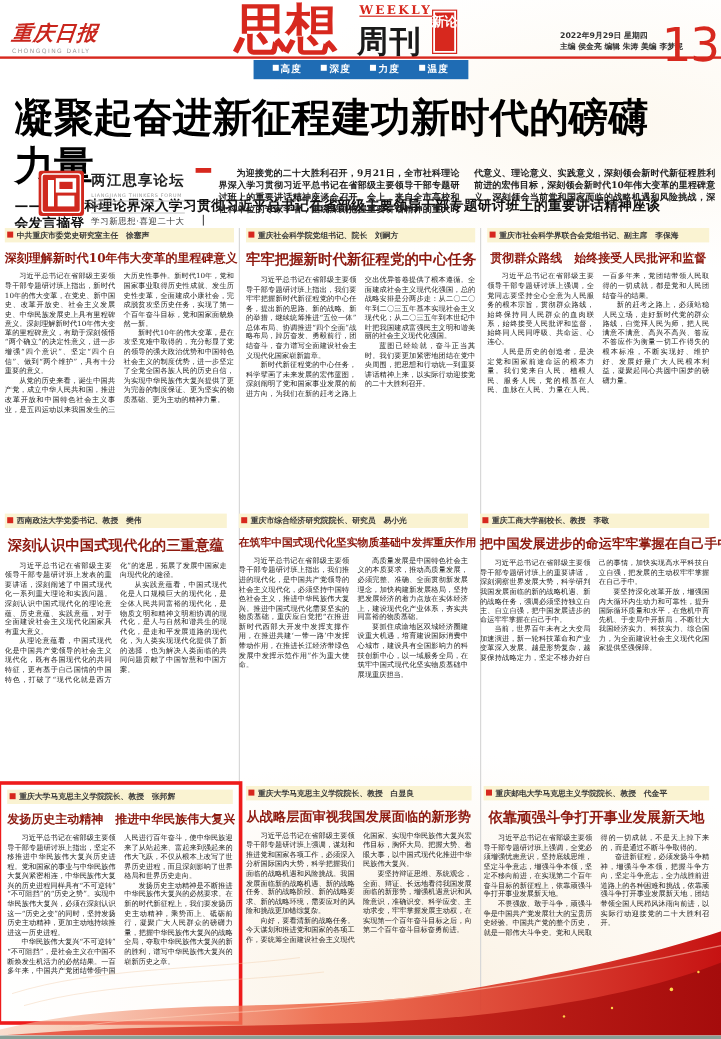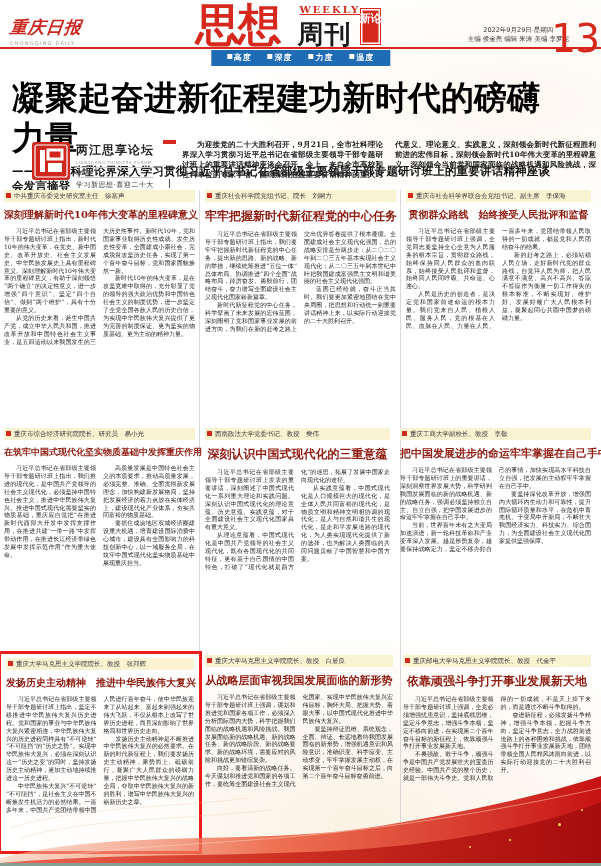--- a/index.html
+++ b/index.html
@@ -13,21 +13,21 @@
   #masthead{position:absolute;top:0;left:0;width:601px;height:66px;}
   #paper-logo{position:absolute;left:10px;top:16px;color:#c9261d;}
   #paper-logo .cn{font-family:"DejaVu Serif",serif;font-size:17px;font-weight:bold;font-style:italic;transform:skewX(-6deg);letter-spacing:1px;}
   #paper-logo .en{font-size:5px;color:#9a9a9a;letter-spacing:1.2px;margin-top:1px;}
   #brand{position:absolute;left:50%;top:2px;transform:translateX(-50%);width:210px;height:46px;white-space:nowrap;}
   #brand-main{font-family:"DejaVu Serif",serif;font-size:44px;font-weight:900;color:#d7281e;letter-spacing:-2px;line-height:46px;}
   #brand-weekly{position:absolute;left:104px;top:2px;font-family:"DejaVu Serif",serif;font-size:10px;font-weight:bold;color:#d7281e;letter-spacing:2px;text-decoration:underline;}
   #brand-sub{position:absolute;left:102px;top:15px;font-family:"DejaVu Serif",serif;font-size:26px;font-weight:900;color:#1a1a1a;letter-spacing:1px;}
   #brand-badge{position:absolute;left:164px;top:6px;width:21px;height:37px;background:#d7281e;box-shadow:inset 0 0 0 1px #d7281e, inset 0 0 0 2.5px #ffffff;
                color:#fff;font-family:"DejaVu Serif",serif;font-weight:bold;font-size:11px;line-height:12px;text-align:center;padding-top:5px;box-sizing:border-box;}
-  #issue-info{position:absolute;right:32px;top:26px;text-align:center;font-size:6.5px;font-weight:normal;color:#333;line-height:8.5px;}
+  #issue-info{position:absolute;right:32px;top:26px;text-align:left;font-size:6.5px;font-weight:bold;color:#333;line-height:8.5px;}
   #page-no{position:absolute;right:2px;top:16px;font-size:39px;color:#d7281e;font-weight:400;letter-spacing:-1px;}
   #head-rule{position:absolute;top:47px;left:0;width:601px;height:2px;background:#d7281e;}
   #nav-bar{position:absolute;top:50px;left:50%;transform:translateX(-50%);background:#1f6cb4;color:#fff;
            font-size:8px;font-weight:bold;padding:2px 10px 3px 10px;white-space:nowrap;letter-spacing:1px;}
   #nav-bar .item{margin:0 6px;}
   #nav-bar .wsq{display:inline-block;width:5px;height:5px;background:#fff;margin-right:2px;vertical-align:1px;}
 
   
   #headline{position:absolute;top:78px;left:12px;width:541px;text-align:left;}
   #headline h1{margin:0;font-family:"DejaVu Serif",serif;font-size:33px;font-weight:900;color:#000;letter-spacing:0px;line-height:40px;}
@@ -46,21 +46,21 @@
   #note-badge-line{position:absolute;left:169px;top:39px;width:1px;height:9px;background:#555;}
   #note-text{position:absolute;left:182px;top:0px;width:414px;height:48px;font-size:7.5px;font-weight:bold;color:#222;
              line-height:10px;text-align:justify;column-count:2;column-gap:12px;overflow:hidden;}
   #note-text p{margin:0;text-indent:2em;}
 
   
   #grid{position:absolute;top:190px;left:0;width:601px;}
   .vrule{position:absolute;top:190px;height:652px;width:1px;background:#d8d8d8;}
   .row{position:absolute;left:0;width:601px;display:flex;padding-left:4px;box-sizing:border-box;}
   .col{width:191px;margin-right:10px;}
-  .article .label{background:#faf3d2;height:12px;line-height:12px;font-size:6.5px;font-weight:normal;color:#3b3b3b;
+  .article .label{background:#faf3d2;height:12px;line-height:12px;font-size:6.5px;font-weight:bold;color:#3b3b3b;
                   white-space:nowrap;overflow:hidden;padding-left:2px;}
   .article .label .sq{display:inline-block;width:5px;height:5px;background:#d7281e;margin-right:3px;vertical-align:0px;}
   .article .title{font-family:"DejaVu Serif",serif;font-weight:900;color:#8e1a10;text-align:center;margin:6px 0 5px 0;white-space:nowrap;}
   .t9{font-size:9px;}  .t10{font-size:10px;} .t11{font-size:11px;} .t12{font-size:12px;}
   .article .body{font-family:"DejaVu Serif",serif;font-size:6px;line-height:7.9px;color:#1c1c1c;text-align:justify;
                  column-count:2;column-gap:7px;overflow:hidden;}
   .h195{height:196px;} .h180{height:182px;} .h150{height:150px;}
   .article .body p{margin:0;text-indent:2em;}
   #boxed{border:3px solid #ee1b1b;padding:4px 5px 6px 5px;margin:-4px -7px 0 -6px;background:rgba(255,255,255,0.6);}
 
@@ -157,35 +157,35 @@
         <div class="body h195">
             <p>习近平总书记在省部级主要领导干部专题研讨班上强调，全党同志要坚持全心全意为人民服务的根本宗旨，贯彻群众路线，始终保持同人民群众的血肉联系，始终接受人民批评和监督，始终同人民同呼吸、共命运、心连心。</p>
             <p>人民是历史的创造者，是决定党和国家前途命运的根本力量。我们党来自人民、植根人民、服务人民，党的根基在人民、血脉在人民、力量在人民。一百多年来，党团结带领人民取得的一切成就，都是党和人民团结奋斗的结果。</p>
             <p>新的赶考之路上，必须站稳人民立场，走好新时代党的群众路线，自觉拜人民为师，把人民满意不满意、高兴不高兴、答应不答应作为衡量一切工作得失的根本标准，不断实现好、维护好、发展好最广大人民根本利益，凝聚起同心共圆中国梦的磅礴力量。</p>
           </div>
       </div>
     </div>
 
     <div class="row" style="top:238px">
       <div class="col article">
+        <div class="label"><span class="sq"></span><span>西南政法大学党委书记、教授　樊伟</span></div>
+        <div class="title t12">深刻认识中国式现代化的三重意蕴</div>
+        <div class="body h180">
+            <p>习近平总书记在省部级主要领导干部专题研讨班上发表的重要讲话，深刻阐述了中国式现代化一系列重大理论和实践问题。深刻认识中国式现代化的理论意蕴、历史意蕴、实践意蕴，对于全面建设社会主义现代化国家具有重大意义。</p>
+            <p>从理论意蕴看，中国式现代化是中国共产党领导的社会主义现代化，既有各国现代化的共同特征，更有基于自己国情的中国特色，打破了“现代化就是西方化”的迷思，拓展了发展中国家走向现代化的途径。</p>
+            <p>从实践意蕴看，中国式现代化是人口规模巨大的现代化，是全体人民共同富裕的现代化，是物质文明和精神文明相协调的现代化，是人与自然和谐共生的现代化，是走和平发展道路的现代化，为人类实现现代化提供了新的选择，也为解决人类面临的共同问题贡献了中国智慧和中国方案。</p>
+          </div>
+      </div>
+      <div class="col article">
         <div class="label"><span class="sq"></span><span>重庆市综合经济研究院院长、研究员　易小光</span></div>
         <div class="title t9">在筑牢中国式现代化坚实物质基础中发挥重庆作用</div>
         <div class="body h180">
             <p>习近平总书记在省部级主要领导干部专题研讨班上指出，我们推进的现代化，是中国共产党领导的社会主义现代化，必须坚持中国特色社会主义，推进中华民族伟大复兴。推进中国式现代化需要坚实的物质基础，重庆应自觉把“在推进新时代西部大开发中发挥支撑作用，在推进共建‘一带一路’中发挥带动作用，在推进长江经济带绿色发展中发挥示范作用”作为重大使命。</p>
             <p>高质量发展是中国特色社会主义的本质要求，推动高质量发展，必须完整、准确、全面贯彻新发展理念，加快构建新发展格局，坚持把发展经济的着力点放在实体经济上，建设现代化产业体系，夯实共同富裕的物质基础。</p>
             <p>要抓住成渝地区双城经济圈建设重大机遇，培育建设国际消费中心城市，建设具有全国影响力的科技创新中心，以一域服务全局，在筑牢中国式现代化坚实物质基础中展现重庆担当。</p>
-          </div>
-      </div>
-      <div class="col article">
-        <div class="label"><span class="sq"></span><span>西南政法大学党委书记、教授　樊伟</span></div>
-        <div class="title t12">深刻认识中国式现代化的三重意蕴</div>
-        <div class="body h180">
-            <p>习近平总书记在省部级主要领导干部专题研讨班上发表的重要讲话，深刻阐述了中国式现代化一系列重大理论和实践问题。深刻认识中国式现代化的理论意蕴、历史意蕴、实践意蕴，对于全面建设社会主义现代化国家具有重大意义。</p>
-            <p>从理论意蕴看，中国式现代化是中国共产党领导的社会主义现代化，既有各国现代化的共同特征，更有基于自己国情的中国特色，打破了“现代化就是西方化”的迷思，拓展了发展中国家走向现代化的途径。</p>
-            <p>从实践意蕴看，中国式现代化是人口规模巨大的现代化，是全体人民共同富裕的现代化，是物质文明和精神文明相协调的现代化，是人与自然和谐共生的现代化，是走和平发展道路的现代化，为人类实现现代化提供了新的选择，也为解决人类面临的共同问题贡献了中国智慧和中国方案。</p>
           </div>
       </div>
       <div class="col article">
         <div class="label"><span class="sq"></span><span>重庆工商大学副校长、教授　李敬</span></div>
         <div class="title t11">把中国发展进步的命运牢牢掌握在自己手中</div>
         <div class="body h180">
             <p>习近平总书记在省部级主要领导干部专题研讨班上的重要讲话，深刻洞察世界发展大势，科学研判我国发展面临的新的战略机遇、新的战略任务，强调必须坚持独立自主、自立自强，把中国发展进步的命运牢牢掌握在自己手中。</p>
             <p>当前，世界百年未有之大变局加速演进，新一轮科技革命和产业变革深入发展。越是形势复杂，越要保持战略定力，坚定不移办好自己的事情，加快实现高水平科技自立自强，把发展的主动权牢牢掌握在自己手中。</p>
             <p>要坚持深化改革开放，增强国内大循环内生动力和可靠性，提升国际循环质量和水平，在危机中育先机、于变局中开新局，不断壮大我国经济实力、科技实力、综合国力，为全面建设社会主义现代化国家提供坚强保障。</p>
           </div>

